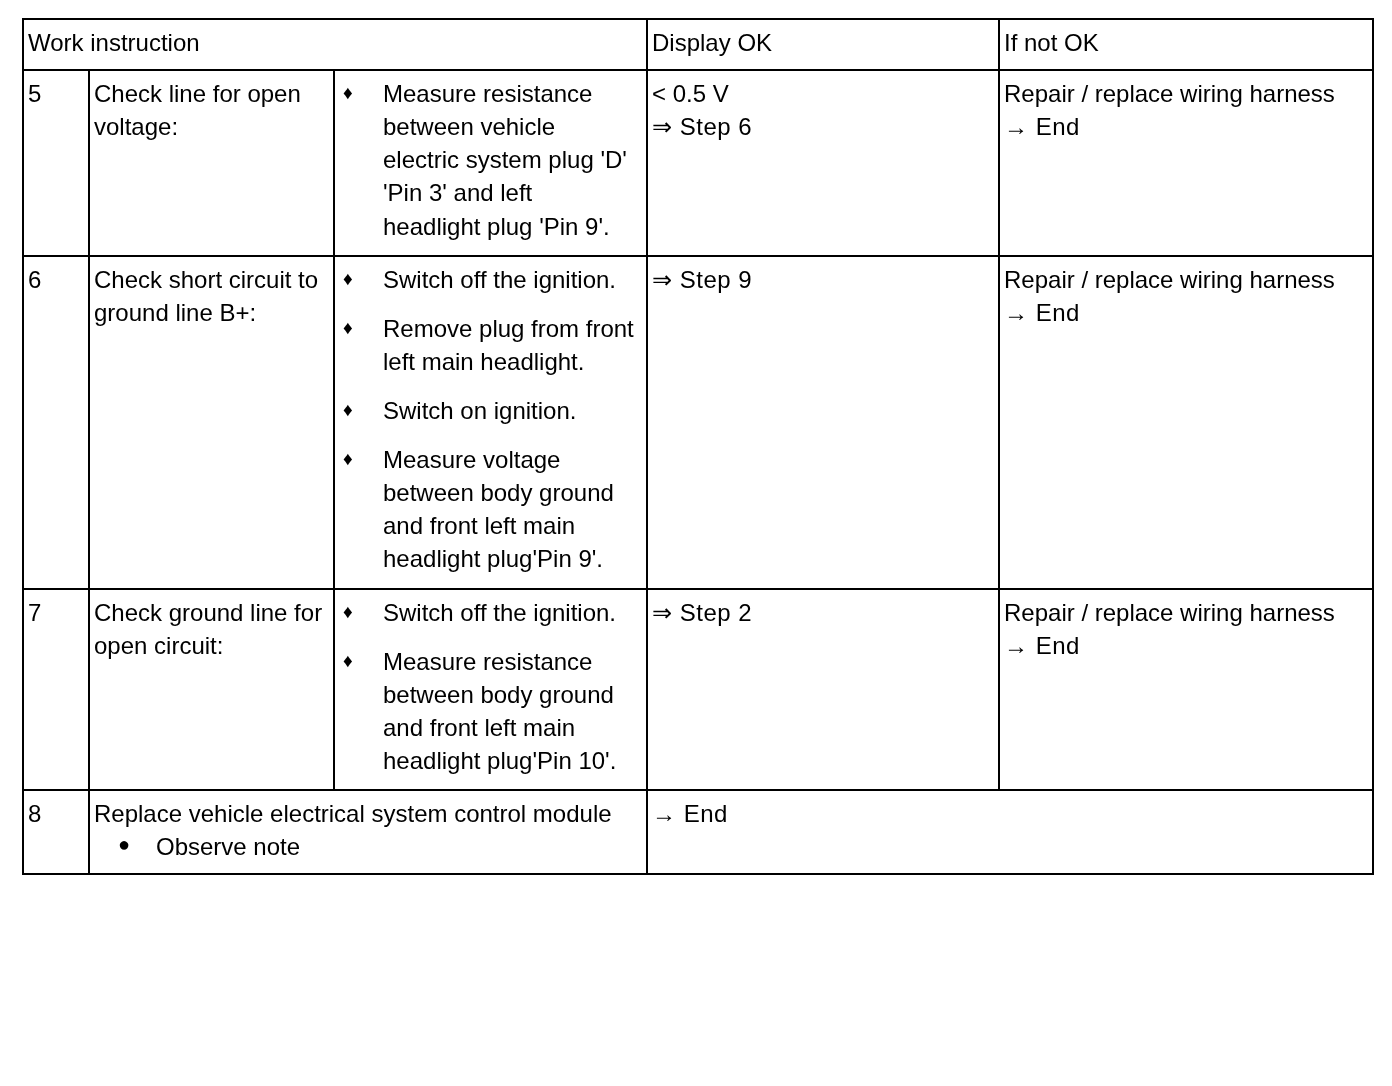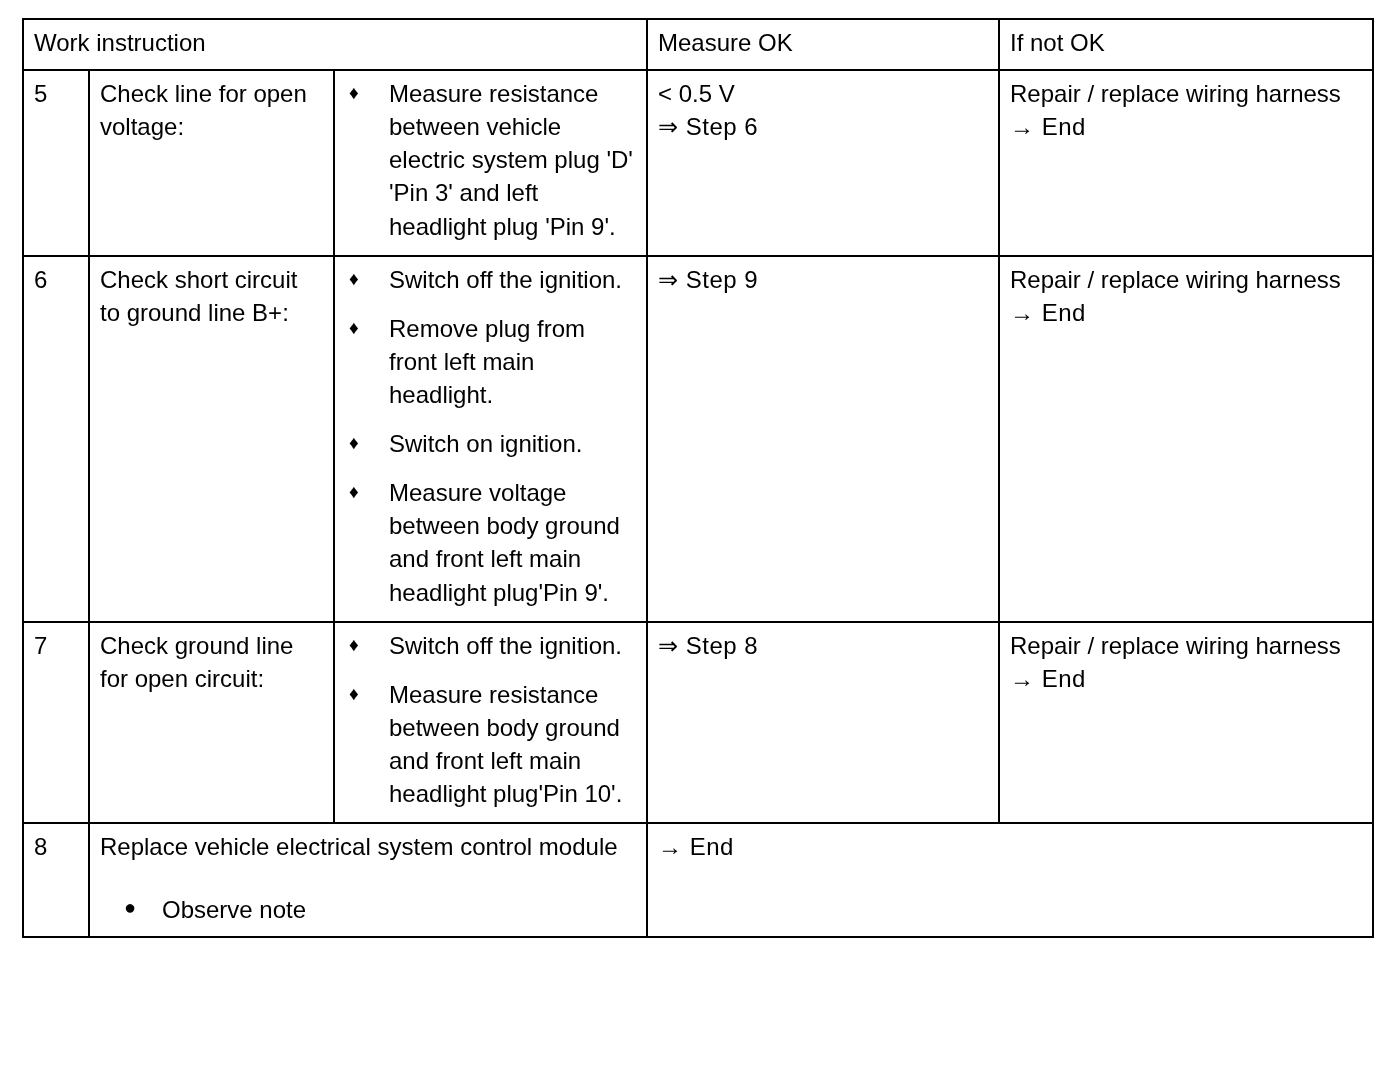--- a/index.html
+++ b/index.html
@@ -23,21 +23,21 @@
   }
   table.wi-table {
     border-collapse: collapse;
     width: 1350px;
     table-layout: fixed;
   }
   table.wi-table td,
   table.wi-table th {
     border: 2px solid #000000;
     vertical-align: top;
-    padding: 6px 10px 10px 10px;
+    padding: 6px 10px 10px 4px;
     font-size: 24px;
     line-height: 1.38;
     font-weight: normal;
     text-align: left;
     background: #ffffff;
   }
   
   col.c-step   { width: 66px; }
   col.c-desc   { width: 245px; }
   col.c-bullets{ width: 313px; }
@@ -86,21 +86,20 @@
     position: absolute;
     left: 4px;
     top: 0;
     font-size: 19px;
     line-height: 1.72;
   }
   .line { display: block; }
   .arrow { letter-spacing: 0.5px; }
   .row8-main {
     display: block;
-    margin-bottom: 30px;
   }
   ul.round-list {
     list-style: none;
     margin: 0;
     padding: 0;
   }
   ul.round-list > li {
     position: relative;
     padding-left: 62px;
     margin: 0;
@@ -124,21 +123,21 @@
     <colgroup>
       <col class="c-step">
       <col class="c-desc">
       <col class="c-bullets">
       <col class="c-ok">
       <col class="c-notok">
     </colgroup>
     <thead>
       <tr>
         <th colspan="3">Work instruction</th>
-        <th>Measure OK</th>
+        <th>Display OK</th>
         <th>If not OK</th>
       </tr>
     </thead>
     <tbody>
 
       <tr>
         <td class="step-num">5</td>
         <td class="desc-cell">Check line for open voltage:</td>
         <td class="bullets-cell">
           <ul class="bullet-list">
@@ -199,21 +198,21 @@
               <span class="bullet-glyph">♦</span>
               <span>Switch off the ignition.</span>
             </li>
             <li>
               <span class="bullet-glyph">♦</span>
               <span>Measure resistance between body ground and front left main headlight plug'Pin 10'.</span>
             </li>
           </ul>
         </td>
         <td class="ok-cell">
-          <span class="line arrow">⇒ Step 8</span>
+          <span class="line arrow">⇒ Step 2</span>
         </td>
         <td class="notok-cell">
           <span class="line">Repair / replace wiring harness</span>
           <span class="line arrow">→ End</span>
         </td>
       </tr>
 
       <tr>
         <td class="step-num">8</td>
         <td class="desc-cell" colspan="2">

